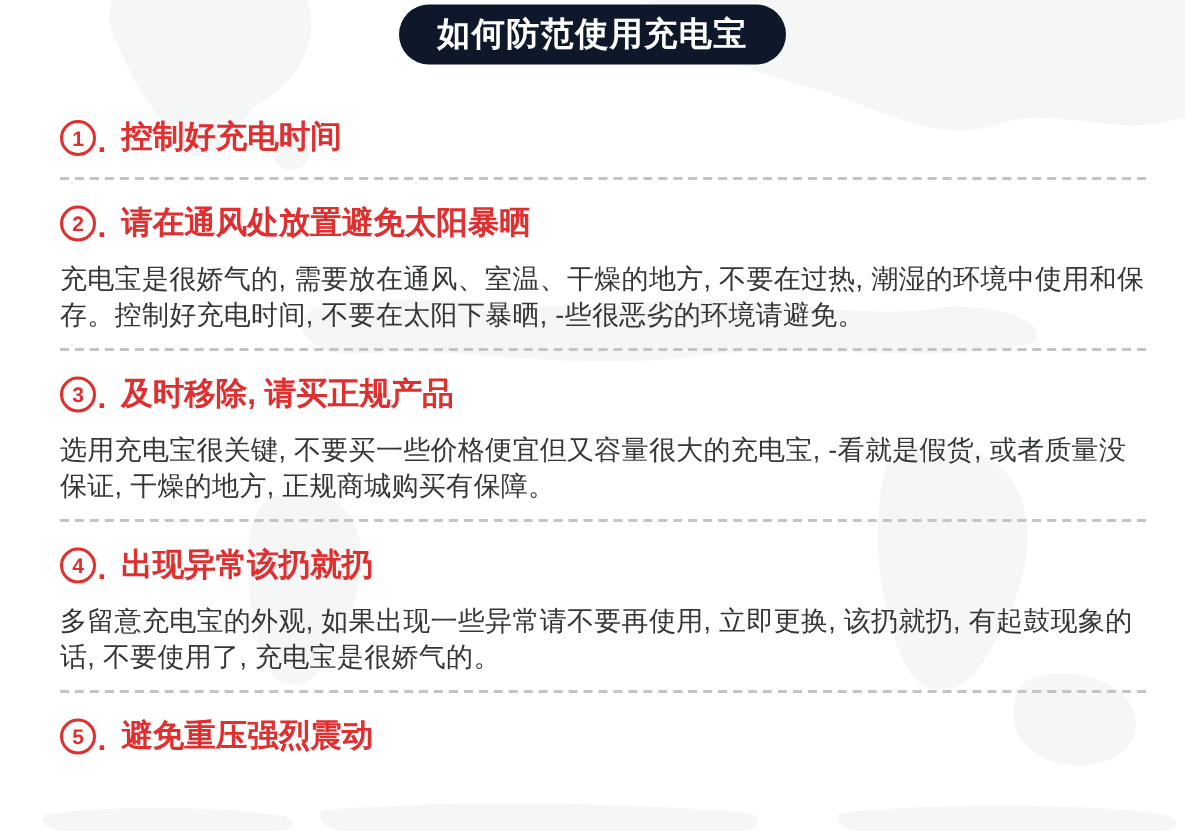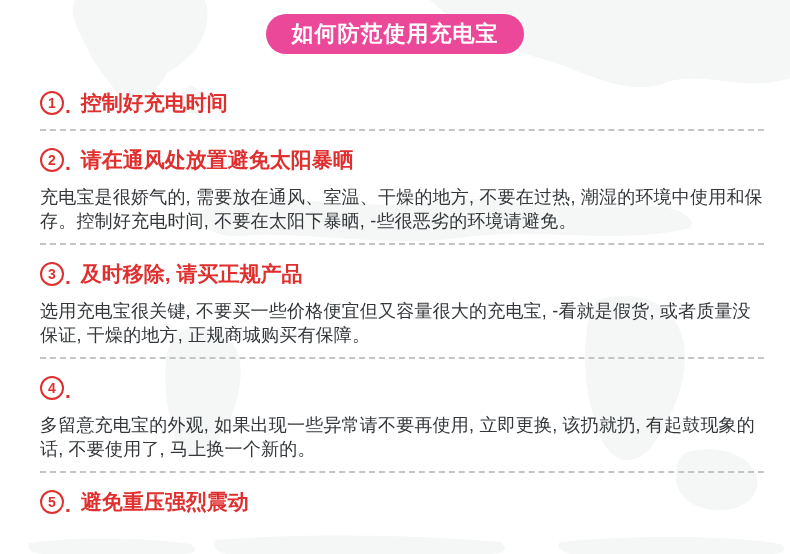--- a/index.html
+++ b/index.html
@@ -27,22 +27,22 @@
     position: relative;
     z-index: 1;
     width: 100%;
     height: 100%;
   }
 
   
   .banner {
     width: 258px;
     height: 40px;
-    margin: 14px auto 0 auto;
-    background: #ec4899;
+    margin: 3px auto 0 auto;
+    background: #0f172a;
     border-radius: 21px;
     display: flex;
     align-items: center;
     justify-content: center;
   }
   .banner-title {
     color: #ffffff;
     font-size: 22px;
     font-weight: bold;
     letter-spacing: 1px;
@@ -156,22 +156,23 @@
       </div>
       <p class="tip-body">选用充电宝很关键, 不要买一些价格便宜但又容量很大的充电宝, -看就是假货, 或者质量没保证, 干燥的地方, 正规商城购买有保障。</p>
     </section>
 
     <hr class="sep">
 
     <section class="tip">
       <div class="tip-heading">
         <span class="num-circle">4</span>
         <span class="num-dot">.</span>
+        <span class="tip-title">出现异常该扔就扔</span>
       </div>
-      <p class="tip-body">多留意充电宝的外观, 如果出现一些异常请不要再使用, 立即更换, 该扔就扔, 有起鼓现象的话, 不要使用了, 马上换一个新的。</p>
+      <p class="tip-body">多留意充电宝的外观, 如果出现一些异常请不要再使用, 立即更换, 该扔就扔, 有起鼓现象的话, 不要使用了, 充电宝是很娇气的。</p>
     </section>
 
     <hr class="sep">
 
     <section class="tip">
       <div class="tip-heading">
         <span class="num-circle">5</span>
         <span class="num-dot">.</span>
         <span class="tip-title">避免重压强烈震动</span>
       </div>

